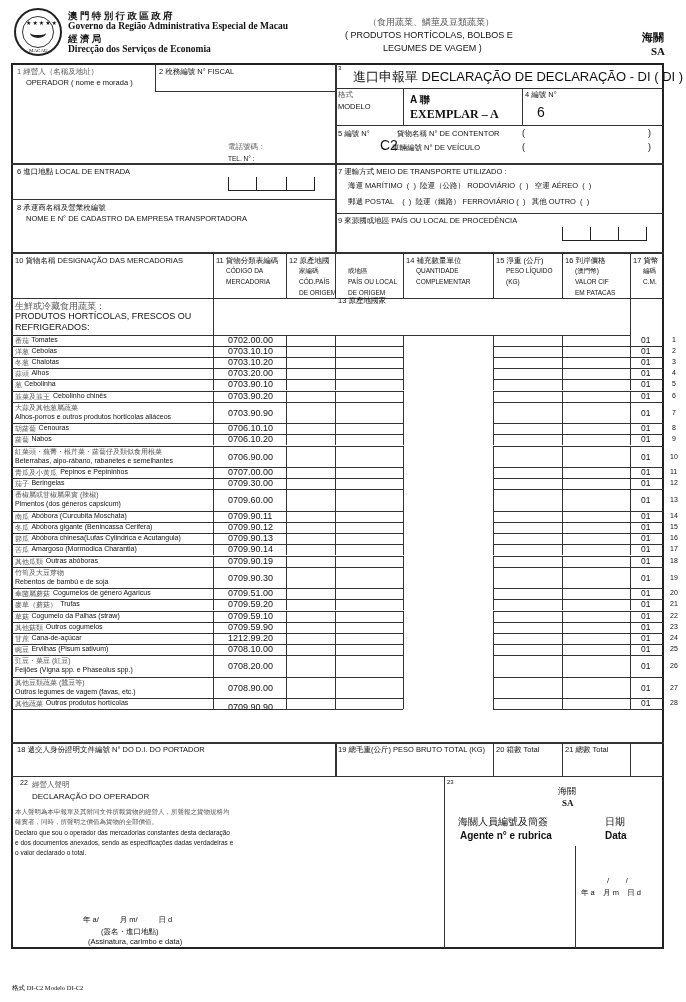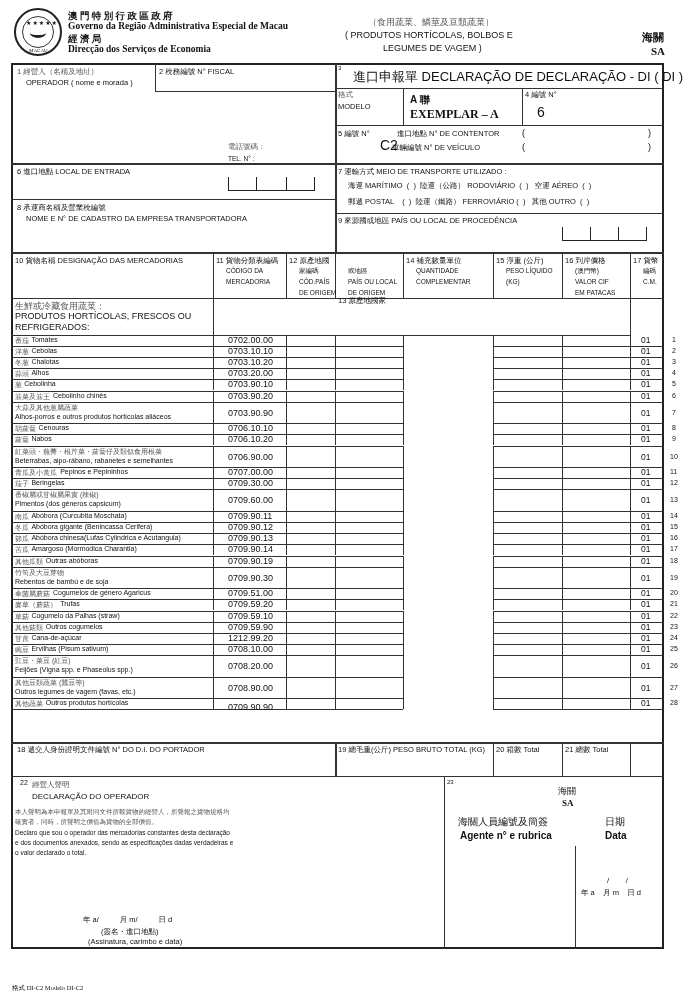--- a/index.html
+++ b/index.html
@@ -76,21 +76,21 @@
 <div class="t" style="left:353px; top:68px; font-size:13px;">進口申報單 DECLARAÇÃO DE DECLARAÇÃO - DI  ( DI )</div>
 <div class="t zh" style="left:338px; top:90px;">格式</div>
 <div class="t" style="left:338px; top:102px;">MODELO</div>
 <div class="t" style="left:380px; top:105px; font-size:14px;margin-top:32px;">C2</div>
 <div class="t bold" style="left:410px; top:93px; font-size:10px;">A 聯</div>
 <div class="t serif bold" style="left:410px; top:107px; font-size:12px;">EXEMPLAR – A</div>
 <div class="t" style="left:525px; top:90px;">4  編號   N°</div>
 <div class="t" style="left:537px; top:104px; font-size:14px;">6</div>
 
 <div class="t" style="left:338px; top:129px;">5 編號 N°</div>
-<div class="t" style="left:397px; top:129px;">進口地點 N° DE CONTENTOR</div>
+<div class="t" style="left:397px; top:129px;">貨物名稱 N° DE CONTENTOR</div>
 <div class="t" style="left:392px; top:143px;">車輛編號 N° DE VEÍCULO</div>
 <div class="t t9" style="left:522px; top:128px;">(</div>
 <div class="t t9" style="left:648px; top:128px;">)</div>
 <div class="t t9" style="left:522px; top:142px;">(</div>
 <div class="t t9" style="left:648px; top:142px;">)</div>
 <div class="abs" style="left:530px; top:128px; width:115px; height:12px;"></div>
 <div class="abs" style="left:530px; top:142px; width:115px; height:12px;"></div>
 
 <div class="t" style="left:17px; top:167px;">6 進口地點  LOCAL DE ENTRADA</div>
 <div class="boxes" style="left:228px; top:177px; width:87px;">

